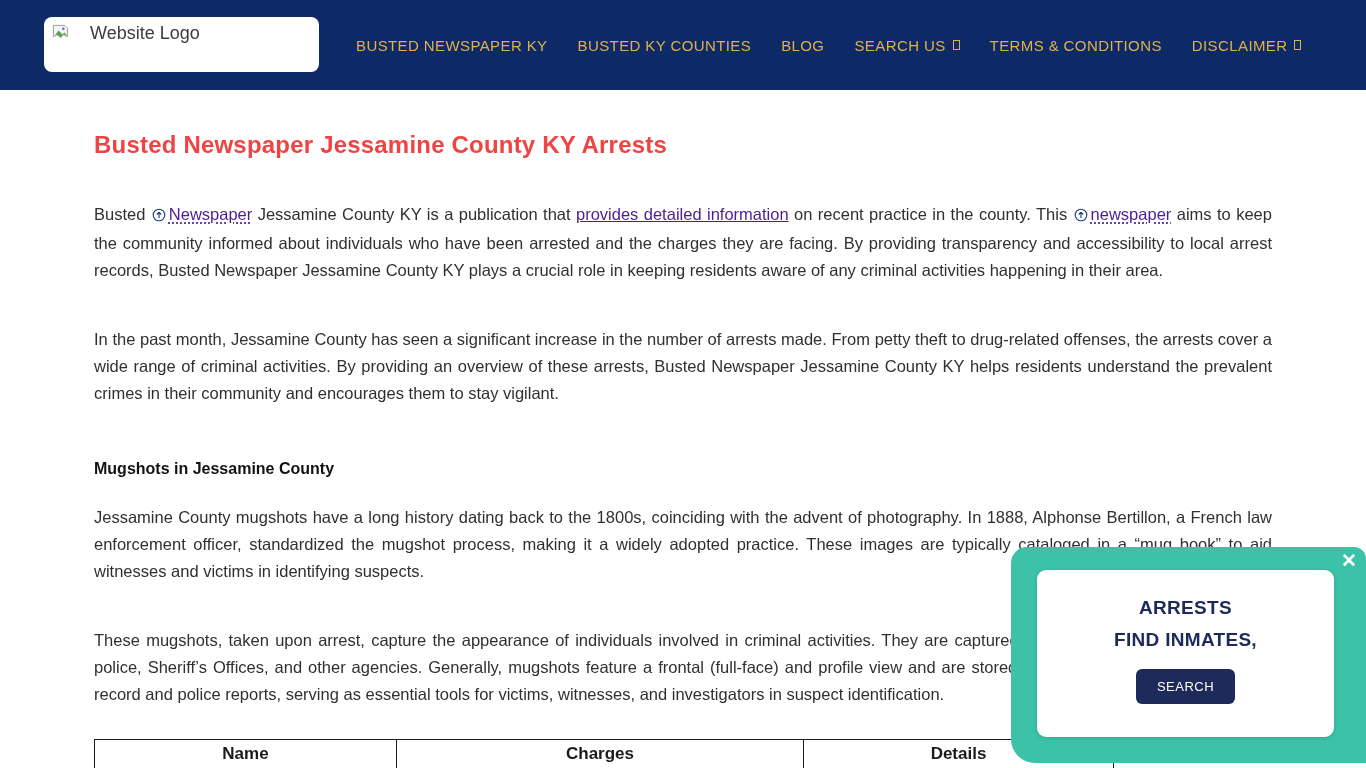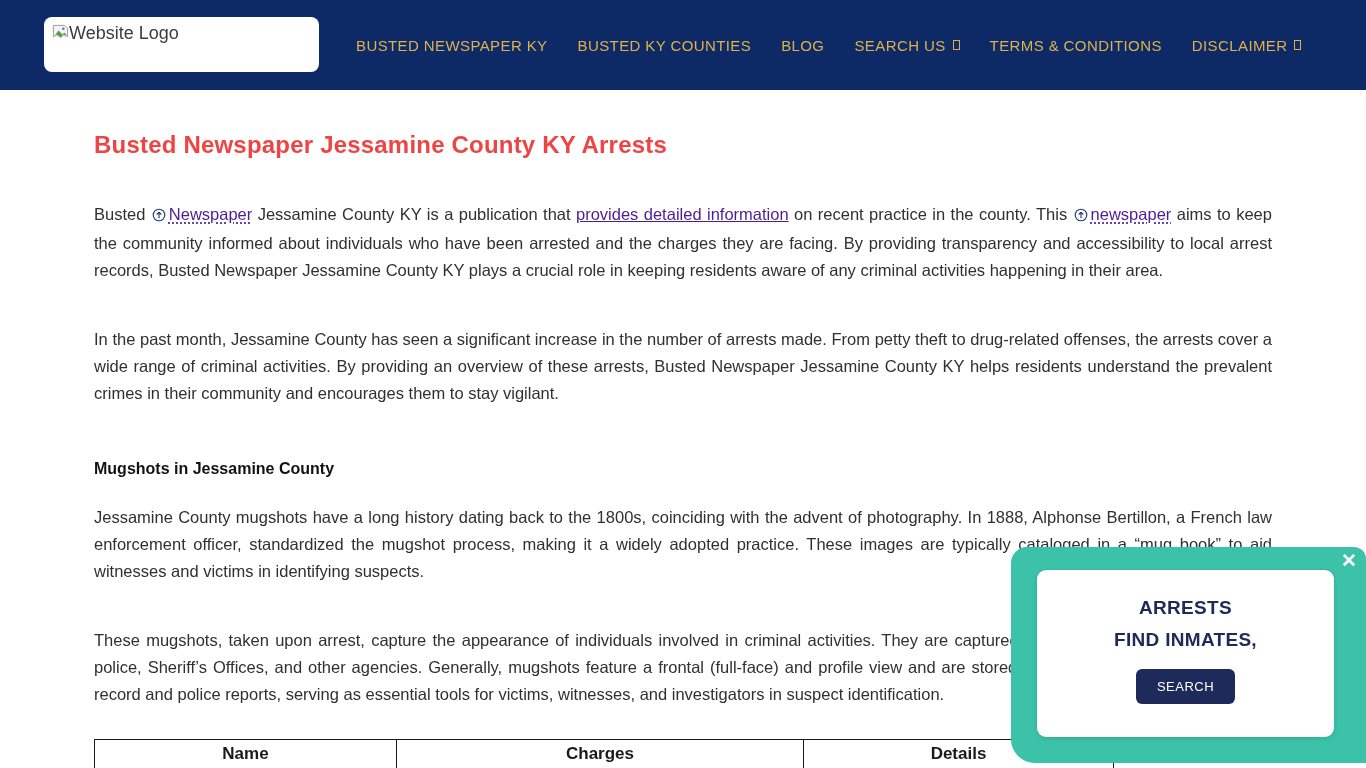--- a/index.html
+++ b/index.html
@@ -3,21 +3,21 @@
 <meta charset="utf-8">
 <style>
   * { margin:0; padding:0; box-sizing:border-box; }
   html,body { width:1366px; height:768px; overflow:hidden; background:#ffffff;
               font-family:"Liberation Sans", sans-serif; }
 
   
   .site-header { position:relative; width:1366px; height:90px; background:#0e2a66; }
   .logo-box { position:absolute; left:44px; top:17px; width:275px; height:55px;
               background:#ffffff; border-radius:8px; padding:6px 8px;
-              display:flex; align-items:flex-start; gap:0; }
+              display:flex; align-items:flex-start; gap:21px; }
   .logo-alt { font-size:18px; color:#3c3c3c; line-height:20px; }
   .broken-img-icon { width:17px; height:17px; flex:0 0 auto; margin-top:1px; }
 
   .main-nav { position:absolute; left:356px; top:0; height:90px;
               display:flex; align-items:center; gap:30px; }
   .nav-link { color:#dfb14c; font-size:15px; letter-spacing:0.4px;
               text-decoration:none; white-space:nowrap; cursor:pointer;
               display:inline-flex; align-items:center; }
   .dd-box { display:inline-block; width:7px; height:10px; border:1px solid #dfb14c;
             margin-left:7px; }

